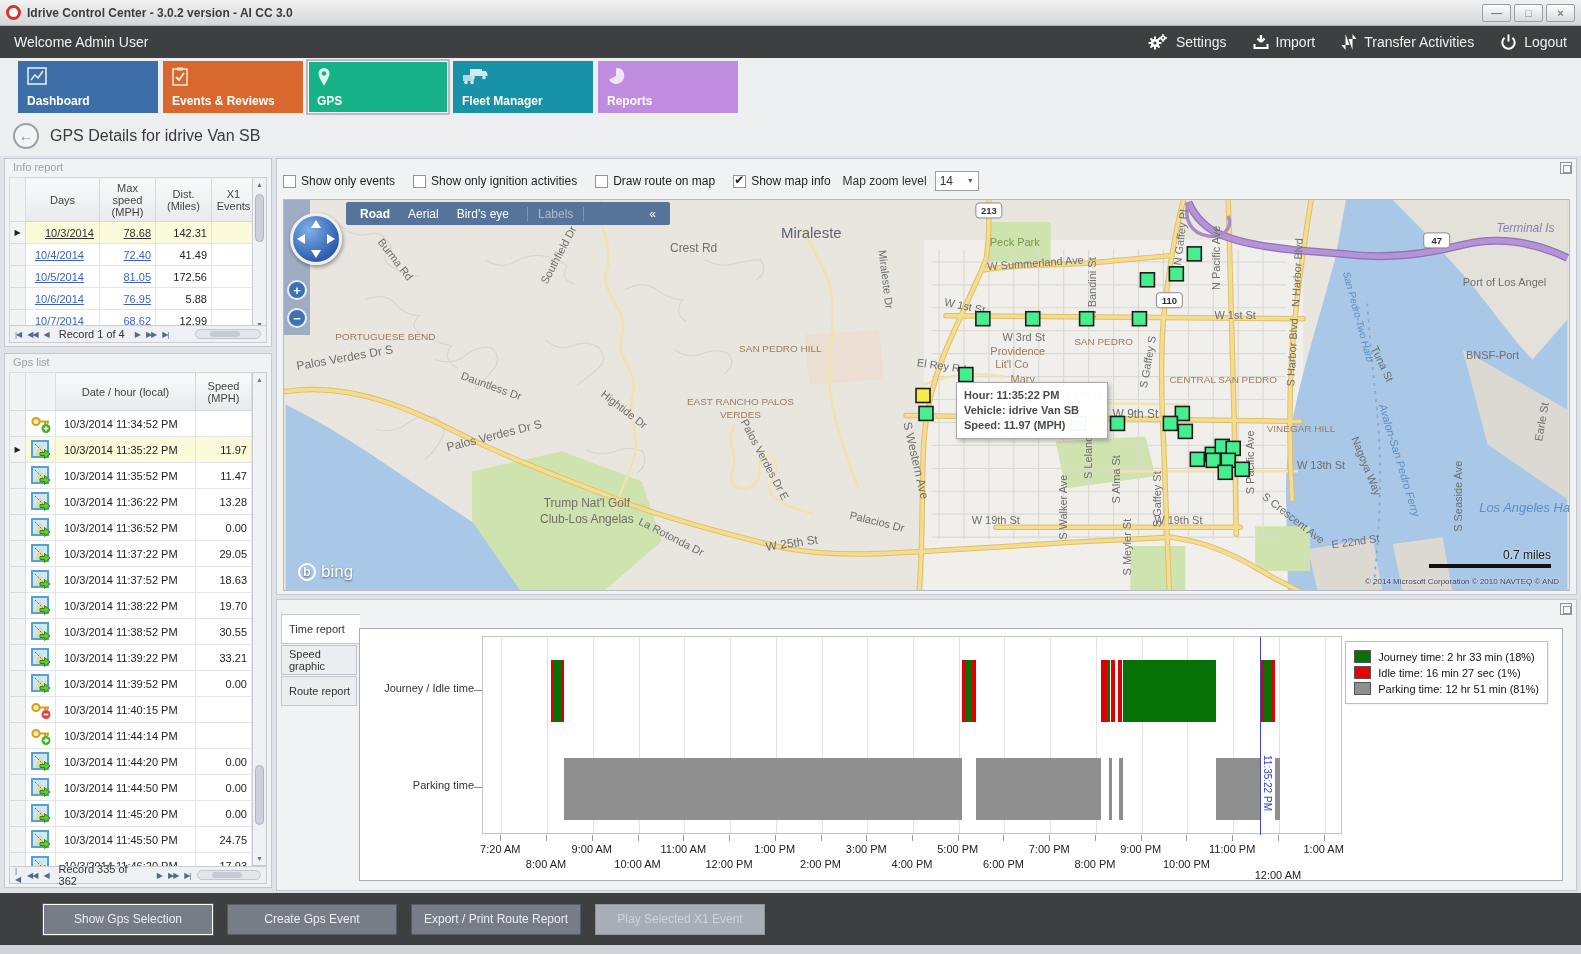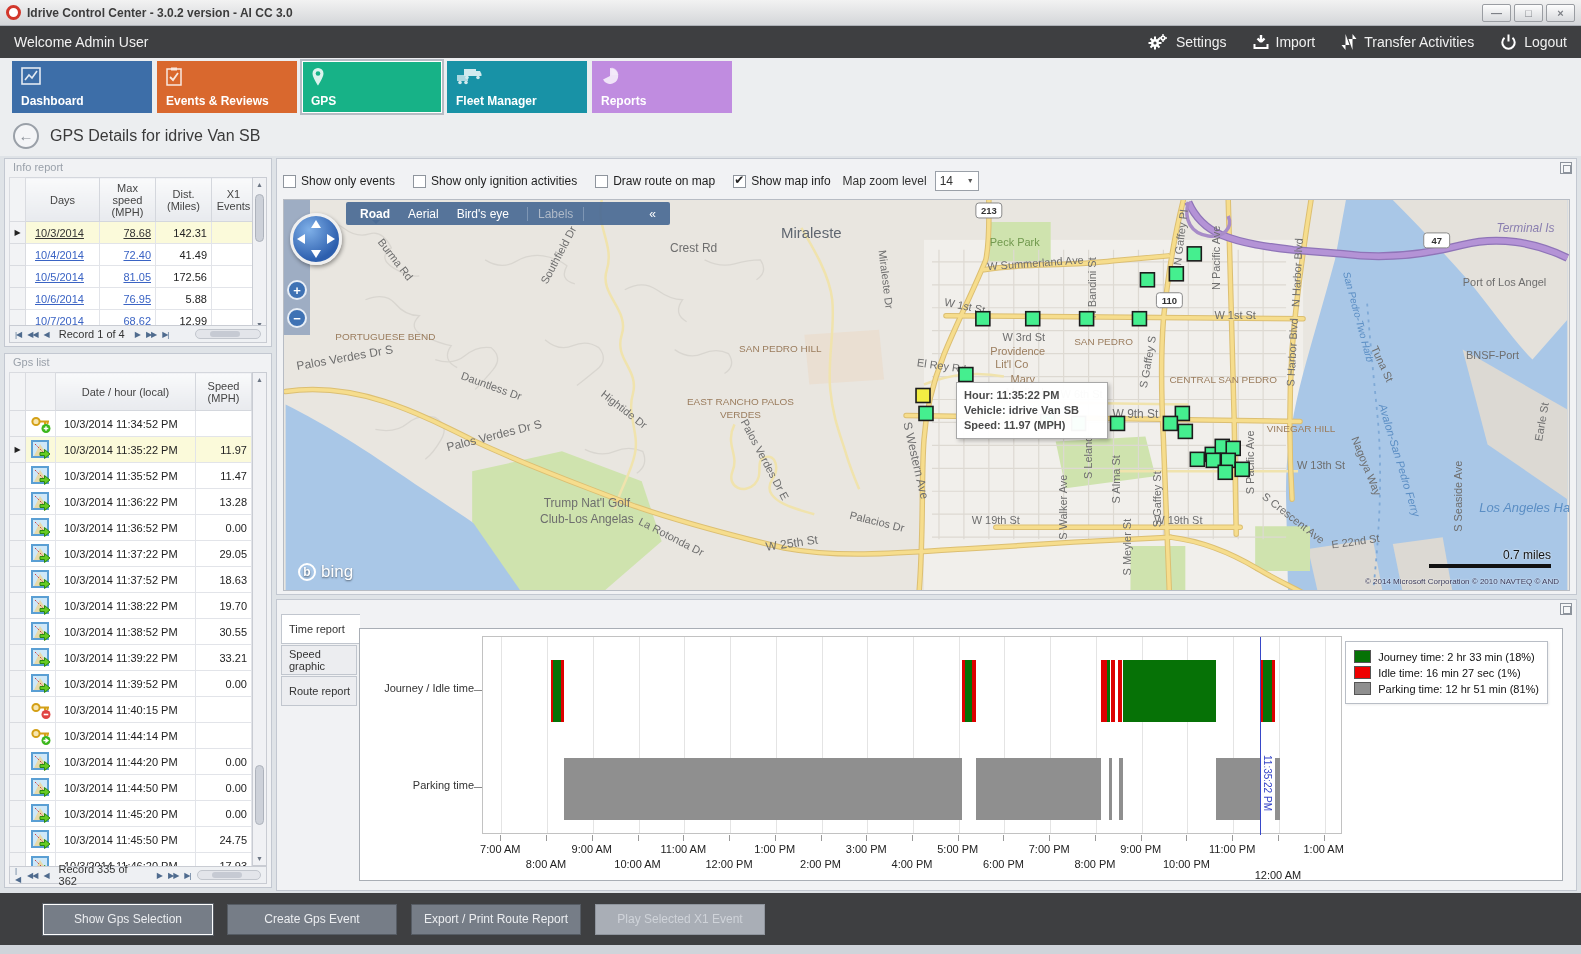--- a/index.html
+++ b/index.html
@@ -20,21 +20,21 @@
   
   .header { position:absolute; top:26px; left:0; right:0; height:32px; background:#3e3f41;
     display:flex; align-items:center; color:#f2f2f2; padding:0 14px; }
   .welcome { font-size:14px; }
   .header-actions { margin-left:auto; display:flex; gap:26px; align-items:center; }
   .h-action { display:flex; gap:7px; align-items:center; font-size:14px; color:#f0f0f0; cursor:pointer; }
   .h-action svg { display:block; }
 
   
   .tiles { position:absolute; top:58px; left:0; right:0; height:58px; background:#eceef0;
-    display:flex; gap:5px; padding:3px 0 0 12px; }
+    display:flex; gap:5px; padding:3px 0 0 18px; }
   .tile { width:140px; height:52px; position:relative; color:#fff; cursor:pointer; }
   .tile.selected { outline:2px solid #b6bcc4; outline-offset:0px; box-shadow:0 0 0 1px #fff inset; }
   .tile-label { position:absolute; left:9px; bottom:5px; font-weight:bold; font-size:12px; }
   .tile-icon { position:absolute; left:9px; top:6px; opacity:.85; }
 
   
   .pagetitle-row { position:absolute; top:116px; left:0; right:0; height:40px; background:#eceef0;
     display:flex; align-items:center; gap:11px; padding-left:13px; }
   .back-btn { width:26px; height:26px; border-radius:50%; border:2px solid #9aa0a8; color:#8a9098;
     display:flex; align-items:center; justify-content:center; font-size:15px; background:#f4f5f7; }
@@ -275,21 +275,21 @@
             <th class="ind"></th>
             <th>Days</th>
             <th>Max speed (MPH)</th>
             <th>Dist. (Miles)</th>
             <th>X1 Events</th>
           </tr>
             </thead>
           <tbody id="info-rows">
               <tr class="sel" style="height: 22px;">
                 <td class="ind">▶</td>
-                <td style="padding-left:9px;"><span class="lnk">10/3/2014</span></td>
+                <td style="padding-left:19px;"><span class="lnk">10/3/2014</span></td>
                 <td class="num"><span class="lnk">78.68</span></td>
                 <td class="num">142.31</td>
                 <td></td>
               </tr>
               <tr style="height: 22px;">
                 <td class="ind"></td>
                 <td style="padding-left:9px;"><span class="lnk">10/4/2014</span></td>
                 <td class="num"><span class="lnk">72.40</span></td>
                 <td class="num">41.49</td>
                 <td></td>
@@ -894,21 +894,21 @@
               <div class="leg-item">
                 <span class="leg-sw" style="background:#ee0000"></span>
                 <span>Idle time: 16 min 27 sec (1%)</span>
               </div>
               <div class="leg-item">
                 <span class="leg-sw" style="background:#8f8f8f"></span>
                 <span>Parking time: 12 hr 51 min (81%)</span>
               </div>
             </div>
         <div class="xtick" style="left: 140.298px;"></div>
-            <div class="xlab" style="left: 100.298px; top: 214px;">7:00 AM</div>
+            <div class="xlab" style="left: 100.298px; top: 214px;">7:20 AM</div>
             <div class="xtick" style="left: 186.043px;"></div>
             <div class="xlab" style="left: 146.043px; top: 229px;">8:00 AM</div>
             <div class="xtick" style="left: 231.787px;"></div>
             <div class="xlab" style="left: 191.787px; top: 214px;">9:00 AM</div>
             <div class="xtick" style="left: 277.532px;"></div>
             <div class="xlab" style="left: 237.532px; top: 229px;">10:00 AM</div>
             <div class="xtick" style="left: 323.277px;"></div>
             <div class="xlab" style="left: 283.277px; top: 214px;">11:00 AM</div>
             <div class="xtick" style="left: 369.021px;"></div>
             <div class="xlab" style="left: 329.021px; top: 229px;">12:00 PM</div>

